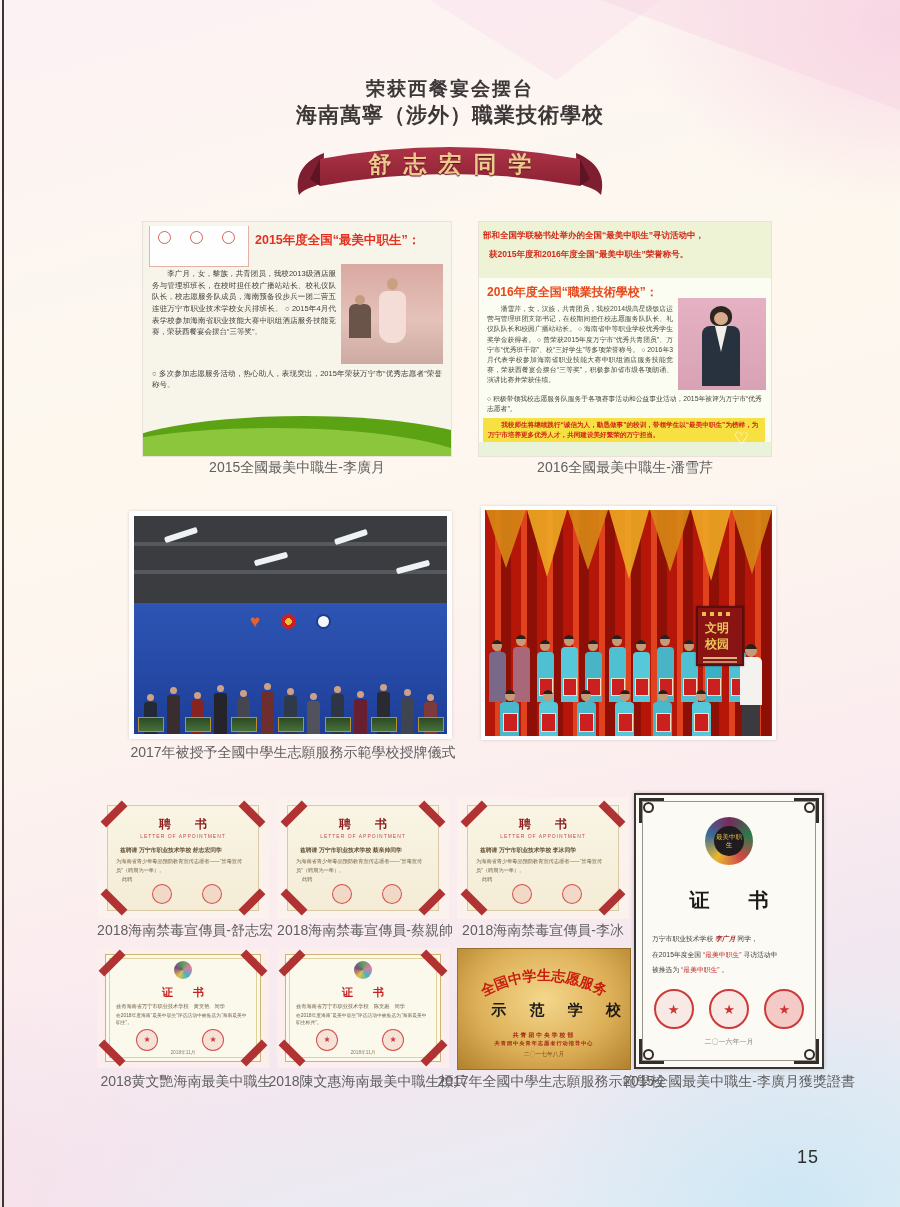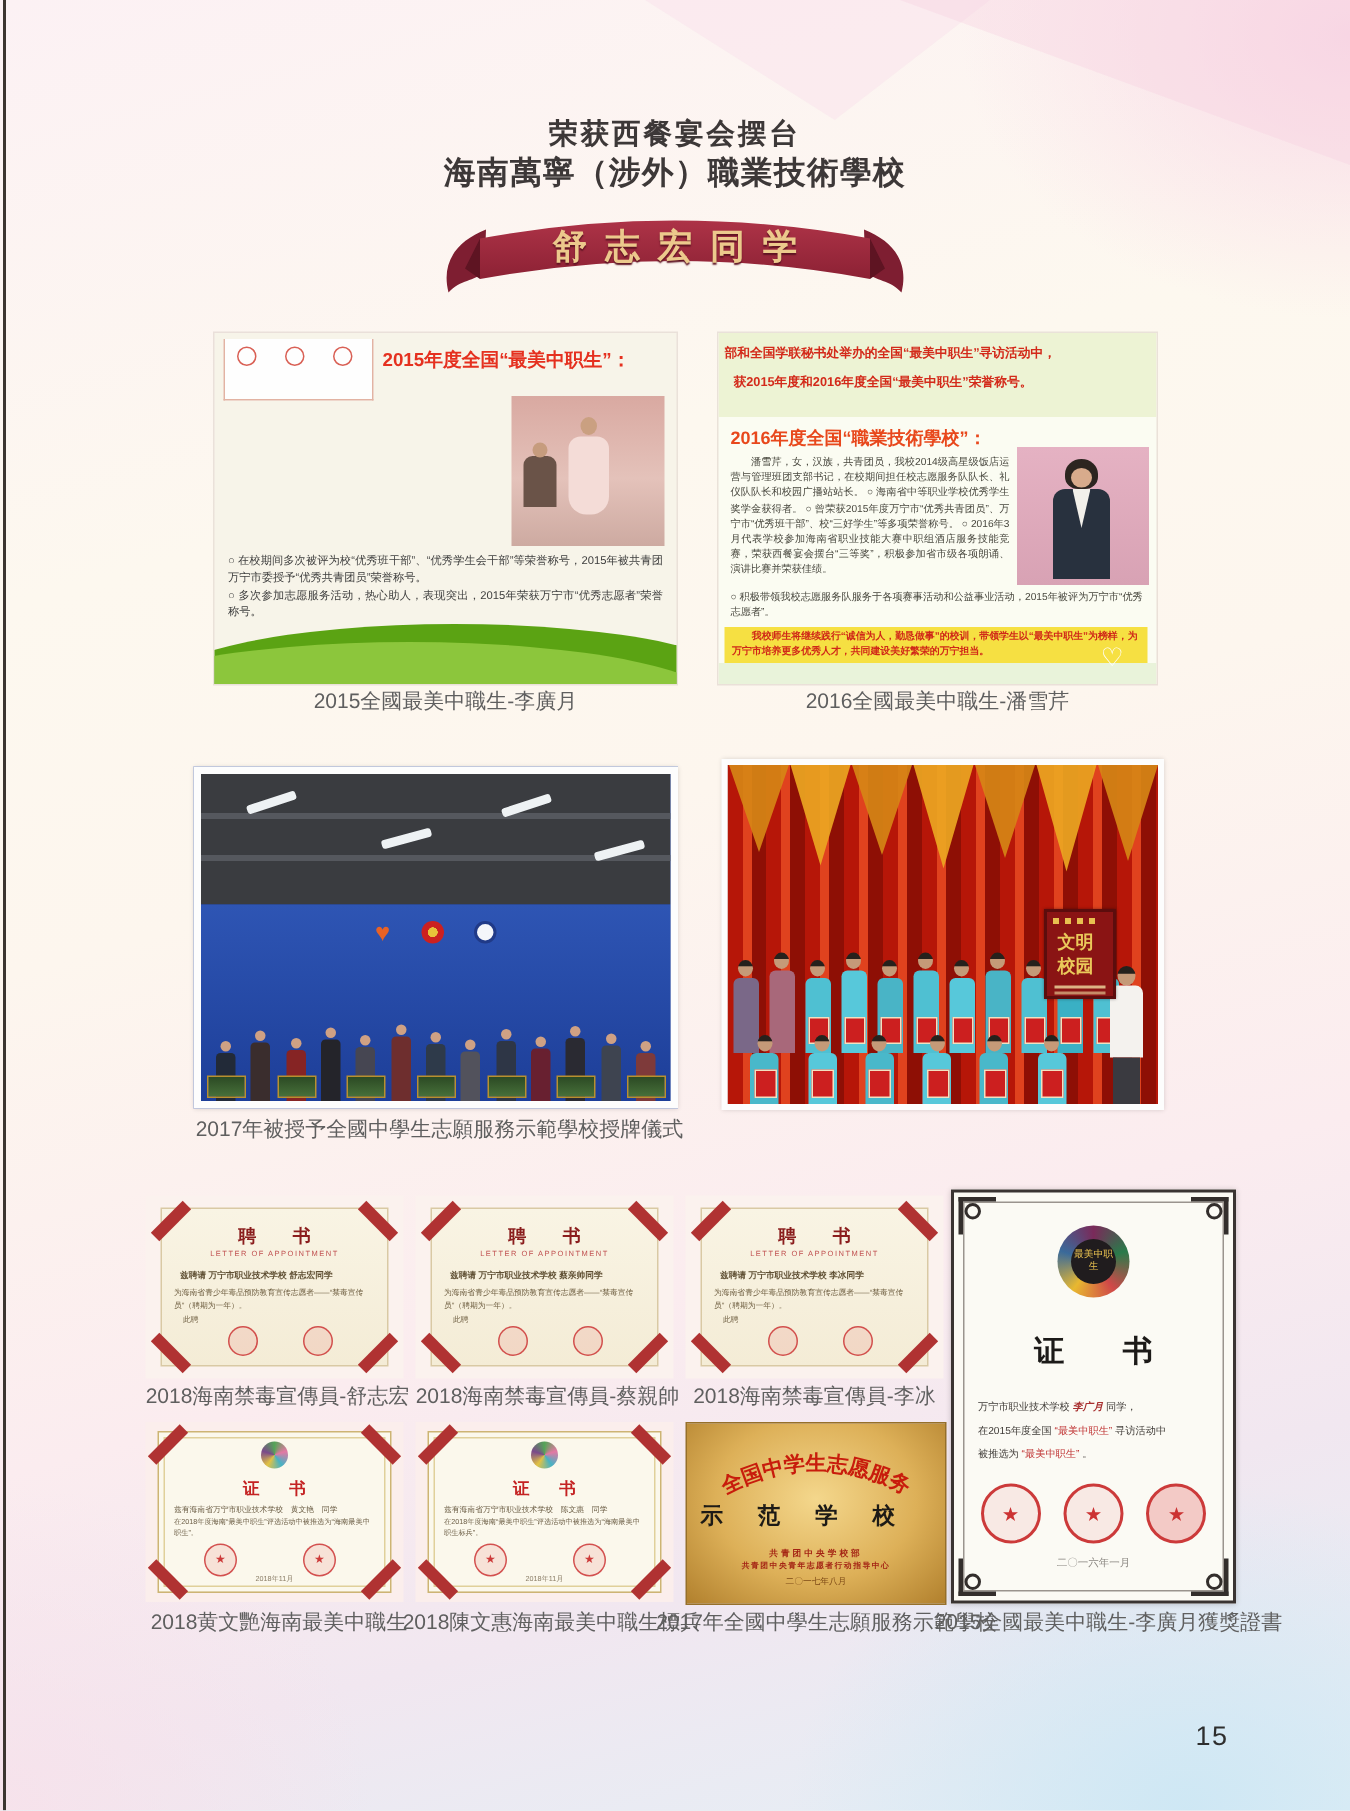--- a/index.html
+++ b/index.html
@@ -97,21 +97,21 @@
   .pin-l3{position:absolute;left:8px;top:61px;width:130px;font-size:5.2px;color:#6e5e40;}
   .pin-l4{position:absolute;left:14px;top:70px;font-size:5.2px;color:#6e5e40;}
   .seal{position:absolute;border-radius:50%;border:1.5px solid rgba(205,55,55,.85);background:rgba(225,80,80,.13);color:rgba(200,40,40,.9);text-align:center;}
   .logoC{position:absolute;left:50%;transform:translateX(-50%);border-radius:50%;background:conic-gradient(#55a457,#e478a4,#46b2c4,#e2c244,#7a4a8a,#55a457);}
   .aw-title{position:absolute;left:0;top:30px;width:100%;text-align:center;font-family:"DejaVu Serif",serif;font-weight:bold;font-size:11px;letter-spacing:8px;padding-left:8px;box-sizing:border-box;color:#c42222;}
   .aw-l1{position:absolute;left:10px;top:48px;width:132px;font-size:5.2px;color:#6e6048;}
   .aw-l2{position:absolute;left:10px;top:57px;width:132px;font-size:4.8px;line-height:1.5;color:#6e6048;}
   .aw-date{position:absolute;left:0;top:94px;width:100%;text-align:center;font-size:4.8px;color:#8c7f68;}
 
   .gold{background:radial-gradient(ellipse at 50% 42%,#f4d78c 0%,#ddb058 55%,#b1802d 100%);border:1px solid #96702a;}
-  .gp-main{position:absolute;left:0;top:52px;width:100%;text-align:left;font-family:"DejaVu Serif",serif;font-weight:bold;font-size:15px;letter-spacing:9px;padding-left:9px;box-sizing:border-box;color:#1d1a16;}
+  .gp-main{position:absolute;left:0;top:52px;width:100%;text-align:right;font-family:"DejaVu Serif",serif;font-weight:bold;font-size:15px;letter-spacing:9px;padding-left:9px;box-sizing:border-box;color:#1d1a16;}
   .gp-o1{position:absolute;left:0;top:82px;width:100%;text-align:center;font-size:5.8px;font-weight:bold;letter-spacing:2px;color:#a42414;}
   .gp-o2{position:absolute;left:0;top:91px;width:100%;text-align:center;font-size:5.2px;font-weight:bold;letter-spacing:1px;color:#a42414;}
   .gp-date{position:absolute;left:0;top:101px;width:100%;text-align:center;font-size:5.8px;color:#7e4a16;}
 
   
   .tall{position:absolute;left:634px;top:793px;width:186px;height:272px;background:#fbfaf4;border:2px solid #3a3432;box-shadow:0 0 4px rgba(0,0,0,.2);}
   .tall-in{position:absolute;left:6px;top:6px;right:6px;bottom:6px;border:1px solid #9a948e;}
   .fl{position:absolute;width:22px;height:22px;border-top:3px solid #332e2c;border-left:3px solid #332e2c;}
   .fl::after{content:"";position:absolute;width:7px;height:7px;border:2px solid #332e2c;border-radius:50%;left:1px;top:1px;}
   .fl.tl{left:3px;top:3px;}
@@ -157,22 +157,25 @@
     <div class="ribbon-text">舒志宏同学</div>
   </div>
 
   <div class="poster poster1">
     <div class="pcert">
       <i style="left:8px"></i>
       <i style="left:40px"></i>
       <i style="left:72px"></i>
     </div>
     <div class="p1title">2015年度全国“最美中职生”：</div>
+    <div class="p1body">
+      <span>　　李广月，女，黎族，共青团员，我校2013级酒店服务与管理班班长，在校时担任校广播站站长、校礼仪队队长，校志愿服务队成员，海南预备役步兵一团二营五连驻万宁市职业技术学校女兵排班长。</span>
+      <span>○ 2015年4月代表学校参加海南省职业技能大赛中职组酒店服务技能竞赛，荣获西餐宴会摆台“三等奖”。</span>
+    </div>
     <div class="p1full">
-      <div>○ 在校期间多次被评为校“优秀班干部”、“优秀学生会干部”等荣誉称号，2015年被共青团万宁市委授予“优秀共青团员”荣誉称号。</div>
       <div>○ 多次参加志愿服务活动，热心助人，表现突出，2015年荣获万宁市“优秀志愿者”荣誉称号。</div>
     </div>
     <div class="p1photo">
       <div class="p1man"></div>
       <div class="p1girl-head"></div>
       <div class="p1girl-dress"></div>
     </div>
     <div class="grassA"></div>
     <div class="grassB"></div>
   </div>

